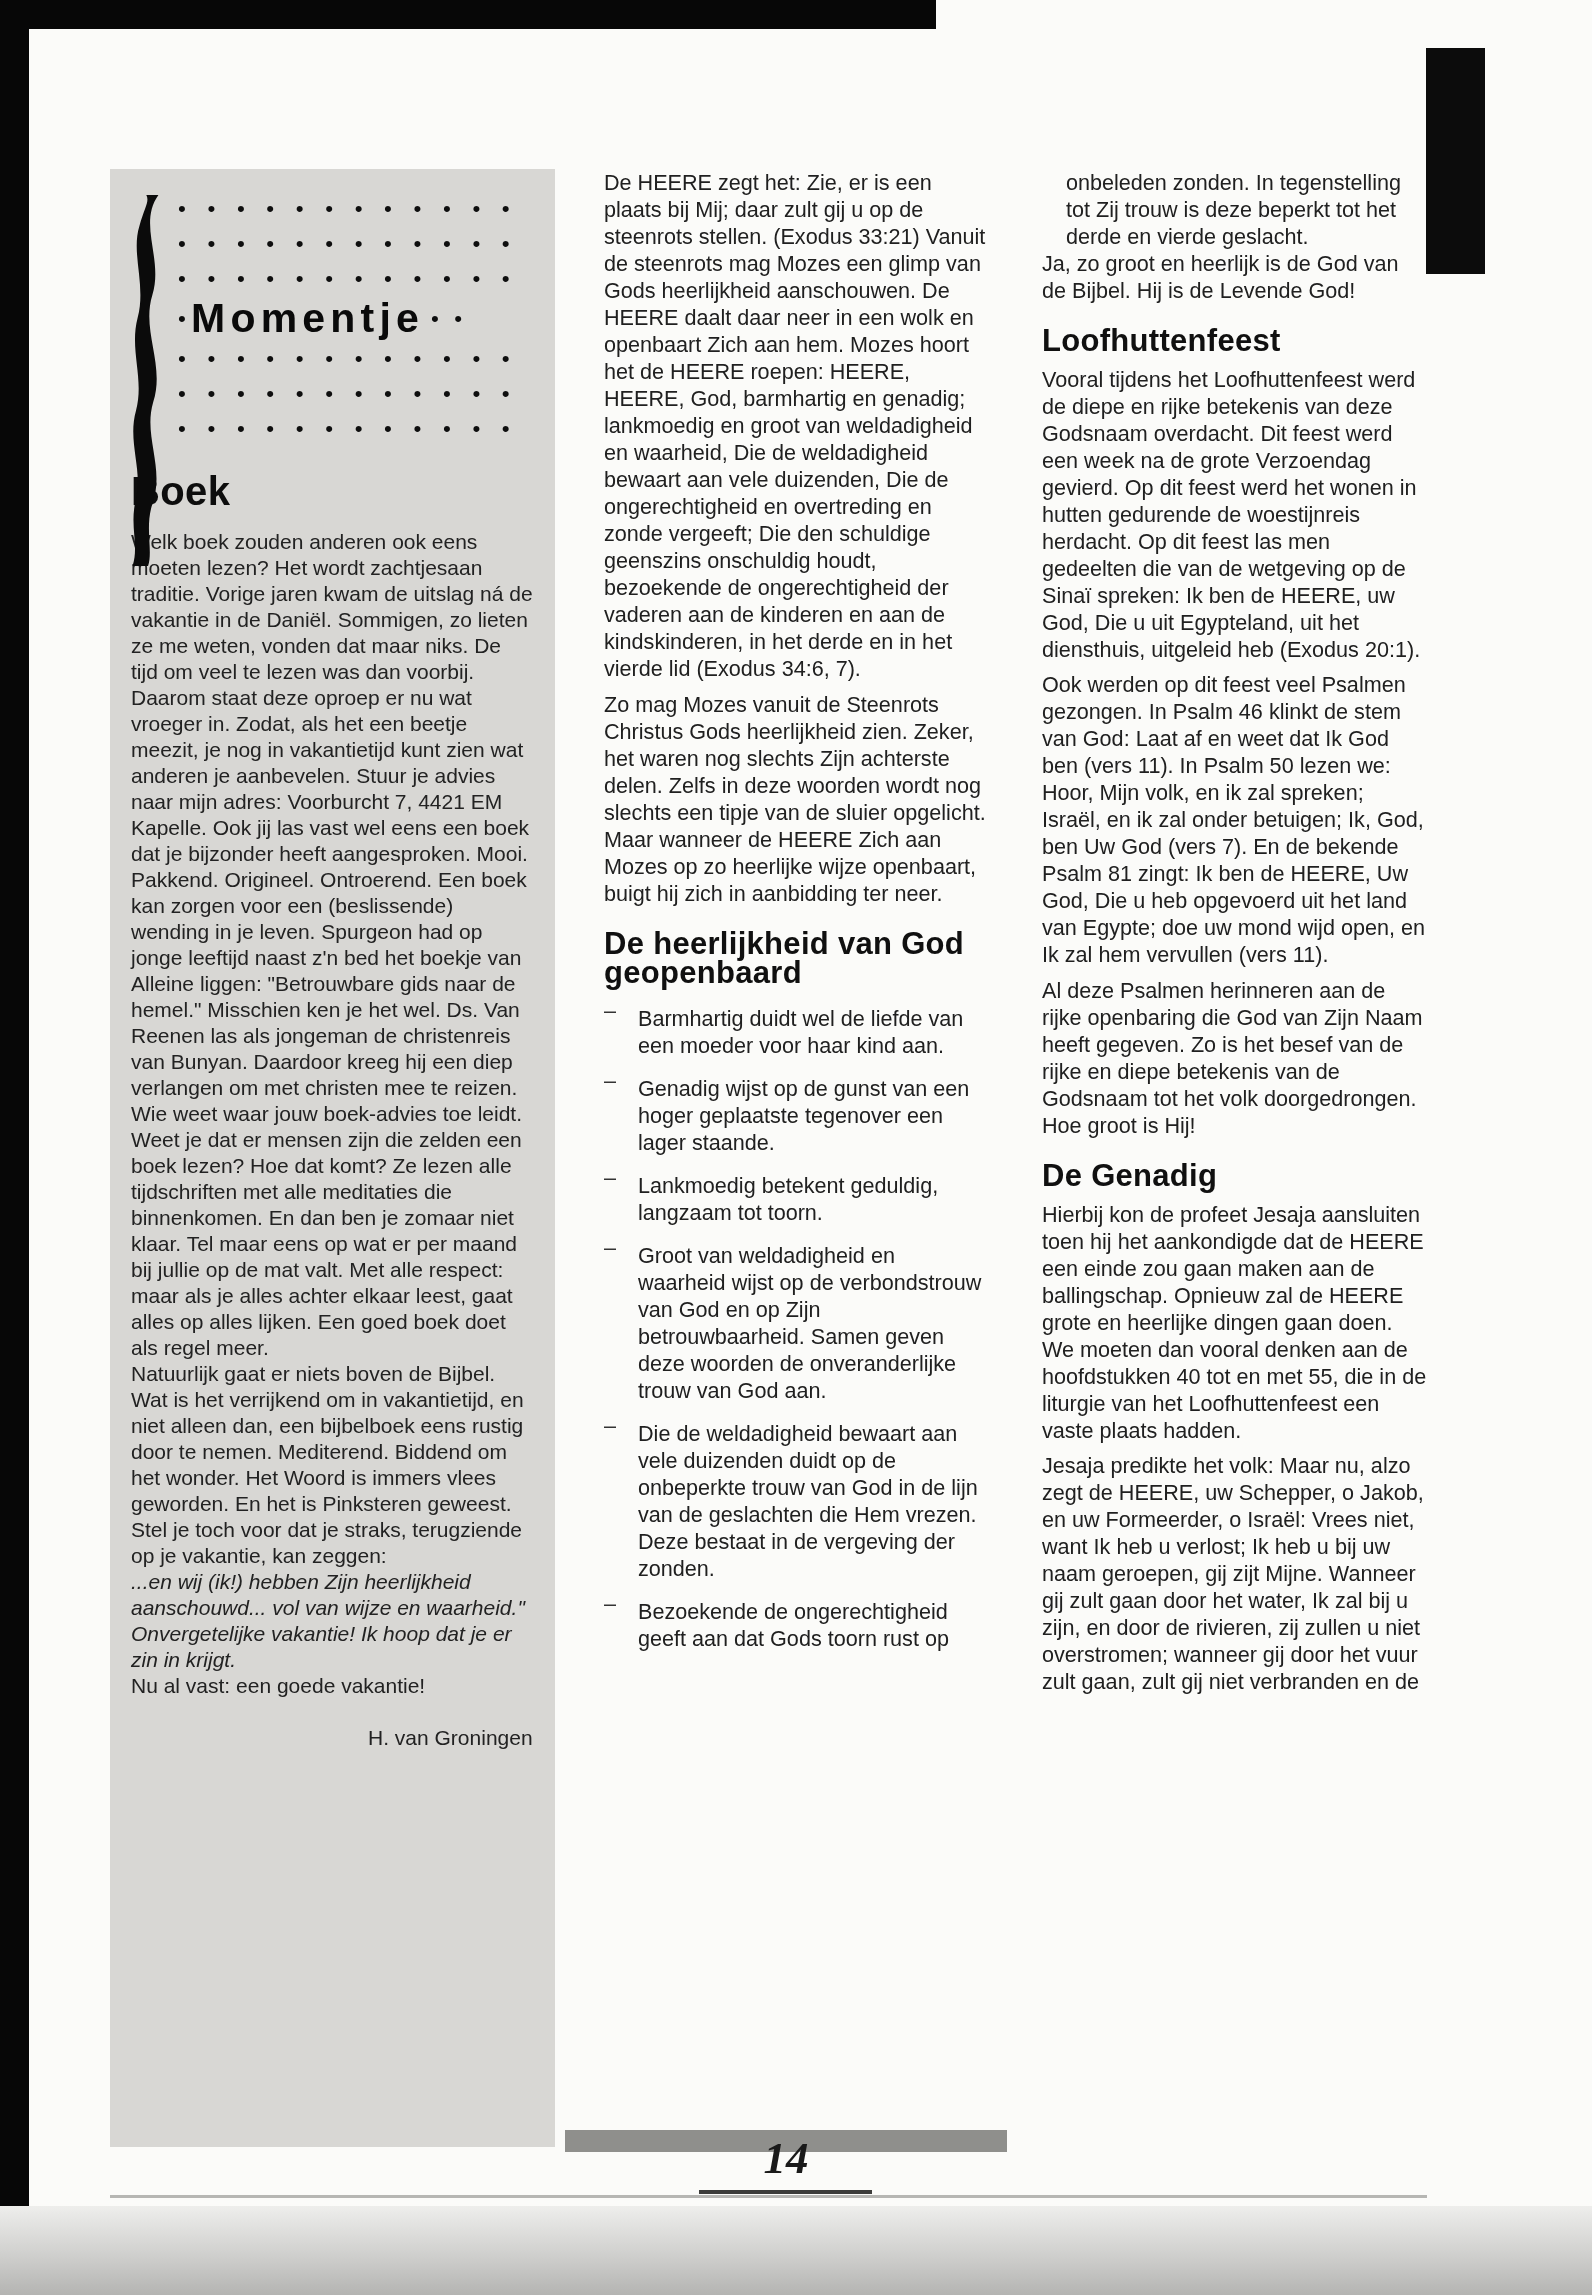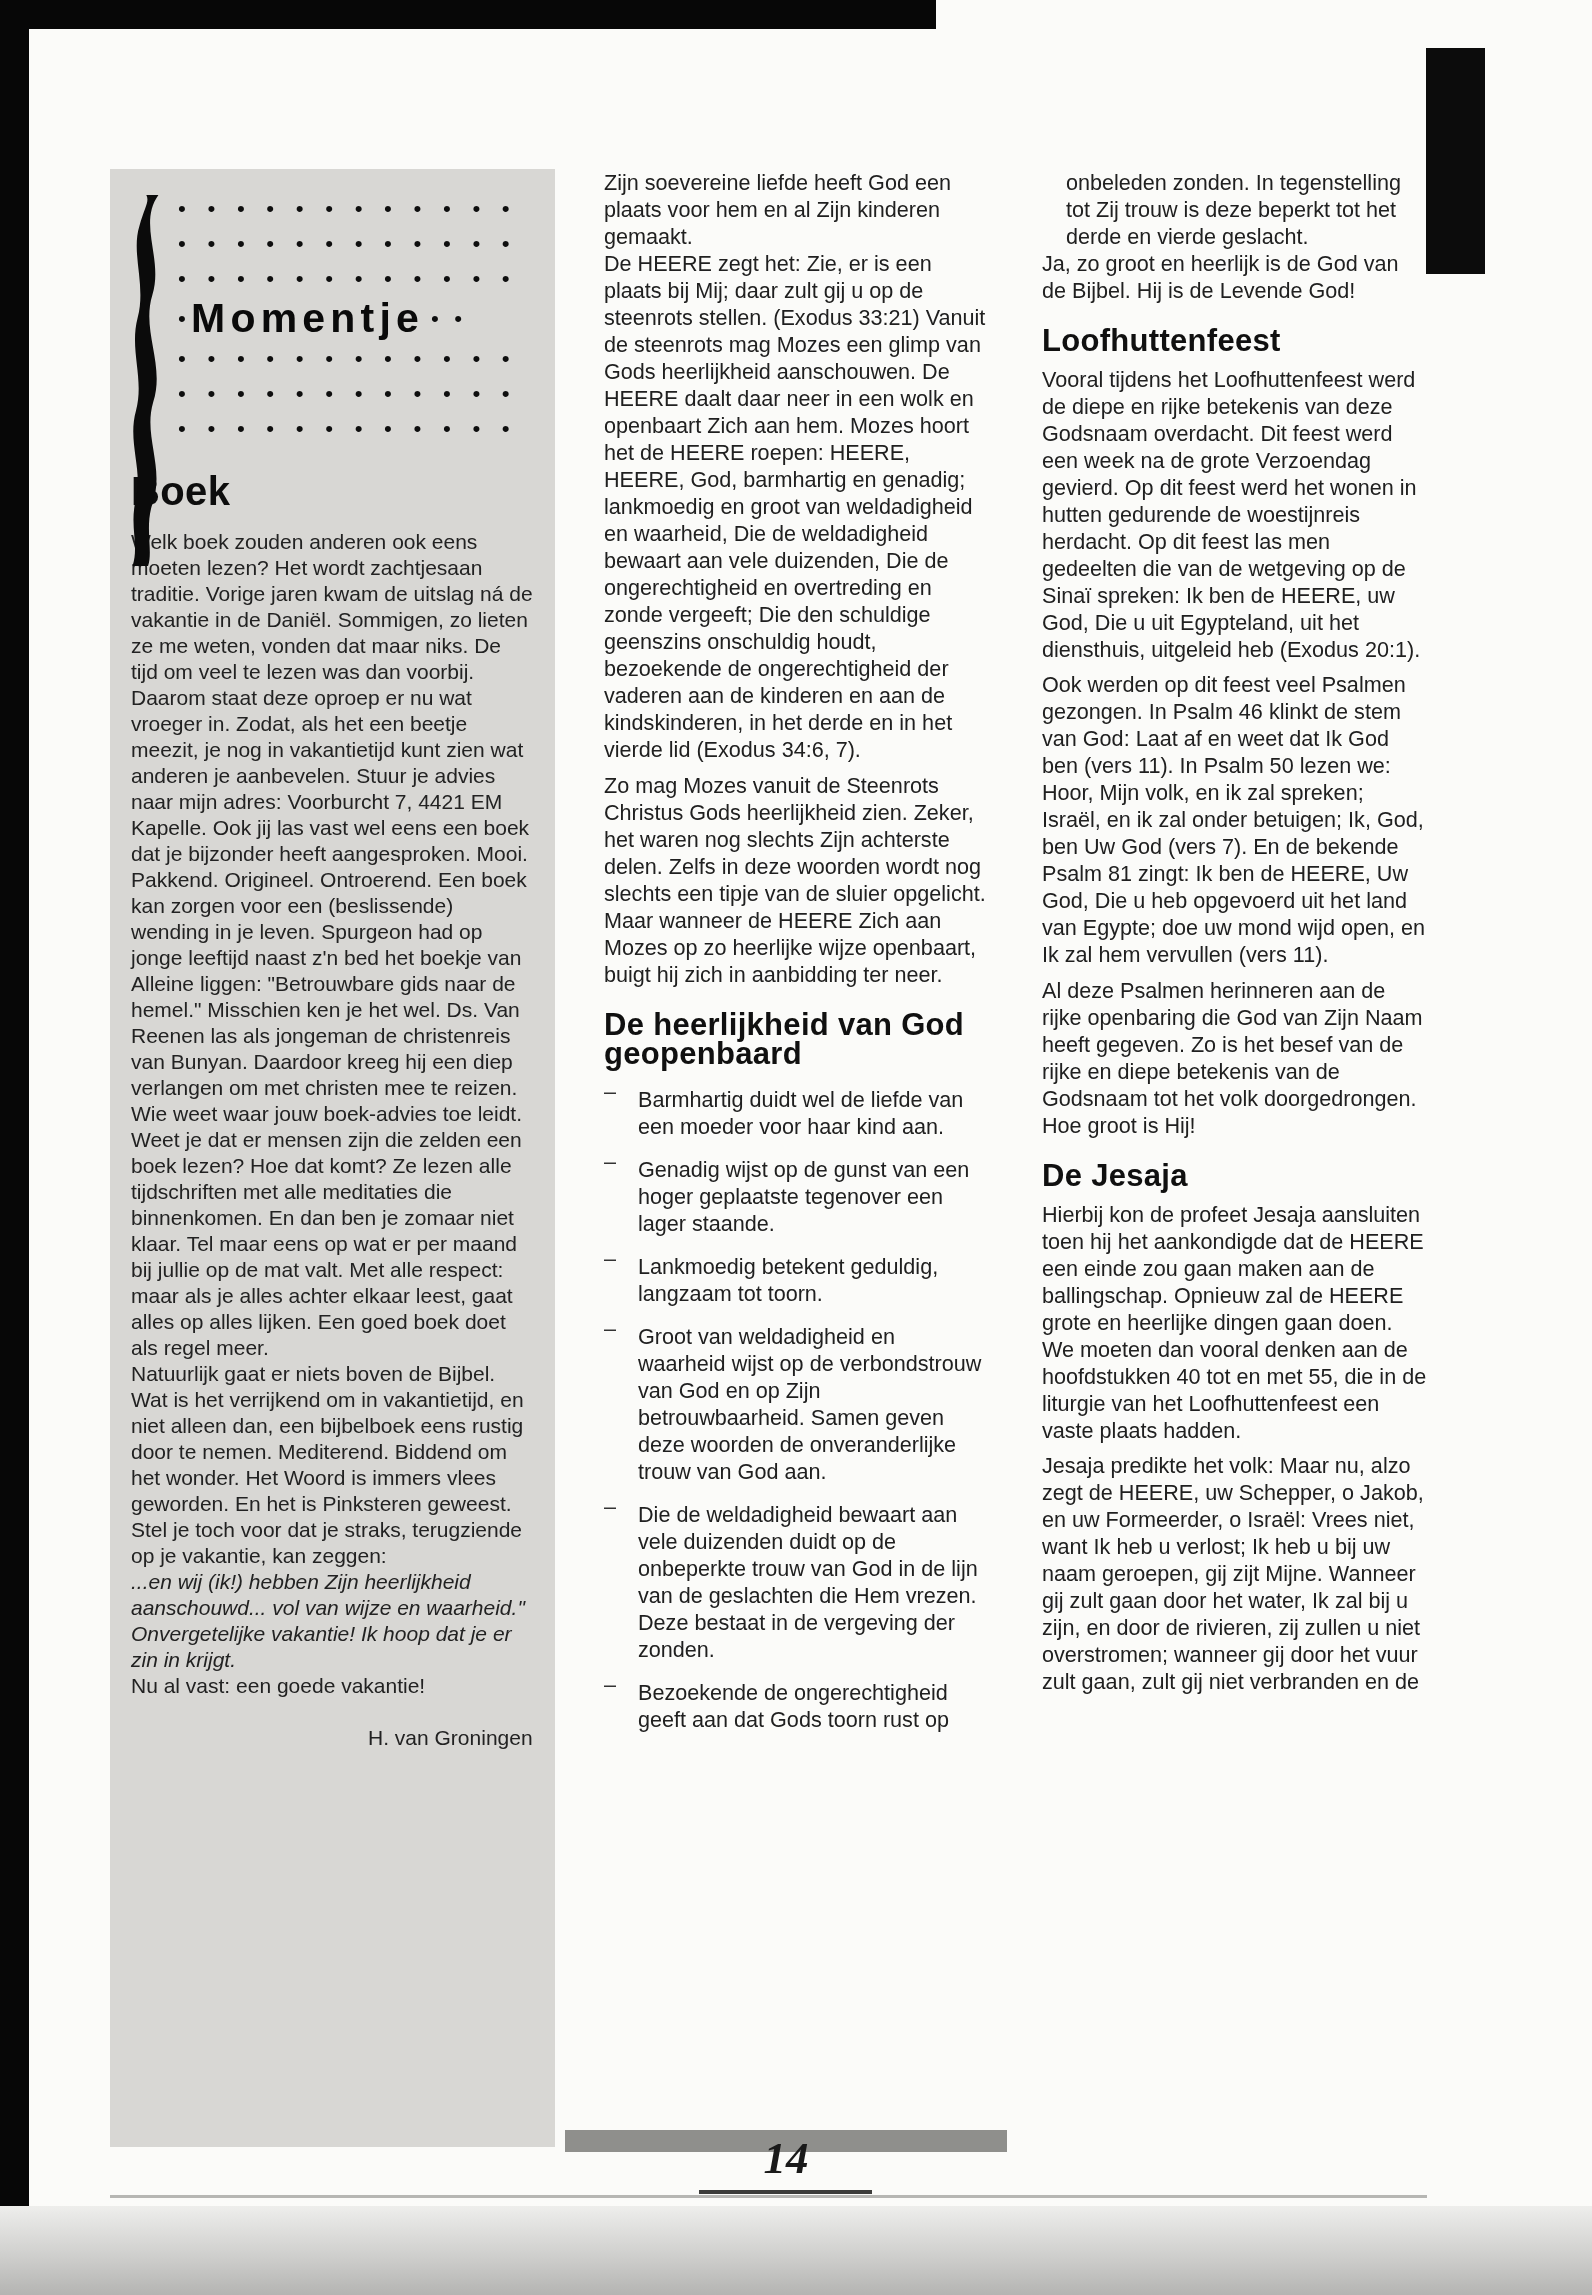--- a/index.html
+++ b/index.html
@@ -85,21 +85,20 @@
       <p>Welk boek zouden anderen ook eens moeten lezen? Het wordt zachtjesaan traditie. Vorige jaren kwam de uitslag ná de vakantie in de Daniël. Sommigen, zo lieten ze me weten, vonden dat maar niks. De tijd om veel te lezen was dan voorbij. Daarom staat deze oproep er nu wat vroeger in. Zodat, als het een beetje meezit, je nog in vakantietijd kunt zien wat anderen je aanbevelen. Stuur je advies naar mijn adres: Voorburcht 7, 4421 EM Kapelle. Ook jij las vast wel eens een boek dat je bijzonder heeft aangesproken. Mooi. Pakkend. Origineel. Ontroerend. Een boek kan zorgen voor een (beslissende) wending in je leven. Spurgeon had op jonge leeftijd naast z'n bed het boekje van Alleine liggen: "Betrouwbare gids naar de hemel." Misschien ken je het wel. Ds. Van Reenen las als jongeman de christenreis van Bunyan. Daardoor kreeg hij een diep verlangen om met christen mee te reizen. Wie weet waar jouw boek-advies toe leidt.</p>
       <p>Weet je dat er mensen zijn die zelden een boek lezen? Hoe dat komt? Ze lezen alle tijdschriften met alle meditaties die binnenkomen. En dan ben je zomaar niet klaar. Tel maar eens op wat er per maand bij jullie op de mat valt. Met alle respect: maar als je alles achter elkaar leest, gaat alles op alles lijken. Een goed boek doet als regel meer.</p>
       <p>Natuurlijk gaat er niets boven de Bijbel. Wat is het verrijkend om in vakantietijd, en niet alleen dan, een bijbelboek eens rustig door te nemen. Mediterend. Biddend om het wonder. Het Woord is immers vlees geworden. En het is Pinksteren geweest. Stel je toch voor dat je straks, terugziende op je vakantie, kan zeggen:</p>
       <p class="italic">...en wij (ik!) hebben Zijn heerlijkheid aanschouwd... vol van wijze en waarheid." Onvergetelijke vakantie! Ik hoop dat je er zin in krijgt.</p>
       <p>Nu al vast: een goede vakantie!</p>
       <p class="signature">H. van Groningen</p>
     </div>
   </aside>
 
   <div class="col col-mid">
-    <p>Zijn soevereine liefde heeft God een plaats voor hem en al Zijn kinderen gemaakt.</p>
     <p>De HEERE zegt het: Zie, er is een plaats bij Mij; daar zult gij u op de steenrots stellen. (Exodus 33:21) Vanuit de steenrots mag Mozes een glimp van Gods heerlijkheid aanschouwen. De HEERE daalt daar neer in een wolk en openbaart Zich aan hem. Mozes hoort het de HEERE roepen: HEERE, HEERE, God, barmhartig en genadig; lankmoedig en groot van weldadigheid en waarheid, Die de weldadigheid bewaart aan vele duizenden, Die de ongerechtigheid en overtreding en zonde vergeeft; Die den schuldige geenszins onschuldig houdt, bezoekende de ongerechtigheid der vaderen aan de kinderen en aan de kindskinderen, in het derde en in het vierde lid (Exodus 34:6, 7).</p>
     <div class="gap"></div>
     <p>Zo mag Mozes vanuit de Steenrots Christus Gods heerlijkheid zien. Zeker, het waren nog slechts Zijn achterste delen. Zelfs in deze woorden wordt nog slechts een tipje van de sluier opgelicht. Maar wanneer de HEERE Zich aan Mozes op zo heerlijke wijze openbaart, buigt hij zich in aanbidding ter neer.</p>
 
     <h2 class="subhead">De heerlijkheid van God geopenbaard</h2>
 
     <div class="bullet">
       <span class="dash">–</span>
       <p>Barmhartig duidt wel de liefde van een moeder voor haar kind aan.</p>
     </div>
@@ -129,21 +128,21 @@
     <p class="indent">onbeleden zonden. In tegenstelling tot Zij trouw is deze beperkt tot het derde en vierde geslacht.</p>
     <p>Ja, zo groot en heerlijk is de God van de Bijbel. Hij is de Levende God!</p>
 
     <h2 class="subhead">Loofhuttenfeest</h2>
     <p>Vooral tijdens het Loofhuttenfeest werd de diepe en rijke betekenis van deze Godsnaam overdacht. Dit feest werd een week na de grote Verzoendag gevierd. Op dit feest werd het wonen in hutten gedurende de woestijnreis herdacht. Op dit feest las men gedeelten die van de wetgeving op de Sinaï spreken: Ik ben de HEERE, uw God, Die u uit Egypteland, uit het diensthuis, uitgeleid heb (Exodus 20:1).</p>
     <div class="gap"></div>
     <p>Ook werden op dit feest veel Psalmen gezongen. In Psalm 46 klinkt de stem van God: Laat af en weet dat Ik God ben (vers 11). In Psalm 50 lezen we: Hoor, Mijn volk, en ik zal spreken; Israël, en ik zal onder betuigen; Ik, God, ben Uw God (vers 7). En de bekende Psalm 81 zingt: Ik ben de HEERE, Uw God, Die u heb opgevoerd uit het land van Egypte; doe uw mond wijd open, en Ik zal hem vervullen (vers 11).</p>
     <div class="gap"></div>
     <p>Al deze Psalmen herinneren aan de rijke openbaring die God van Zijn Naam heeft gegeven. Zo is het besef van de rijke en diepe betekenis van de Godsnaam tot het volk doorgedrongen. Hoe groot is Hij!</p>
 
-    <h2 class="subhead">De Jesaja</h2>
+    <h2 class="subhead">De Genadig</h2>
     <p>Hierbij kon de profeet Jesaja aansluiten toen hij het aankondigde dat de HEERE een einde zou gaan maken aan de ballingschap. Opnieuw zal de HEERE grote en heerlijke dingen gaan doen. We moeten dan vooral denken aan de hoofdstukken 40 tot en met 55, die in de liturgie van het Loofhuttenfeest een vaste plaats hadden.</p>
     <div class="gap"></div>
     <p>Jesaja predikte het volk: Maar nu, alzo zegt de HEERE, uw Schepper, o Jakob, en uw Formeerder, o Israël: Vrees niet, want Ik heb u verlost; Ik heb u bij uw naam geroepen, gij zijt Mijne. Wanneer gij zult gaan door het water, Ik zal bij u zijn, en door de rivieren, zij zullen u niet overstromen; wanneer gij door het vuur zult gaan, zult gij niet verbranden en de</p>
   </div>
 
   <div class="pageno-bar"></div>
   <div class="pageno-rule"></div>
   <div class="pageno">14</div>
   <div class="pageno-underline"></div>
 

